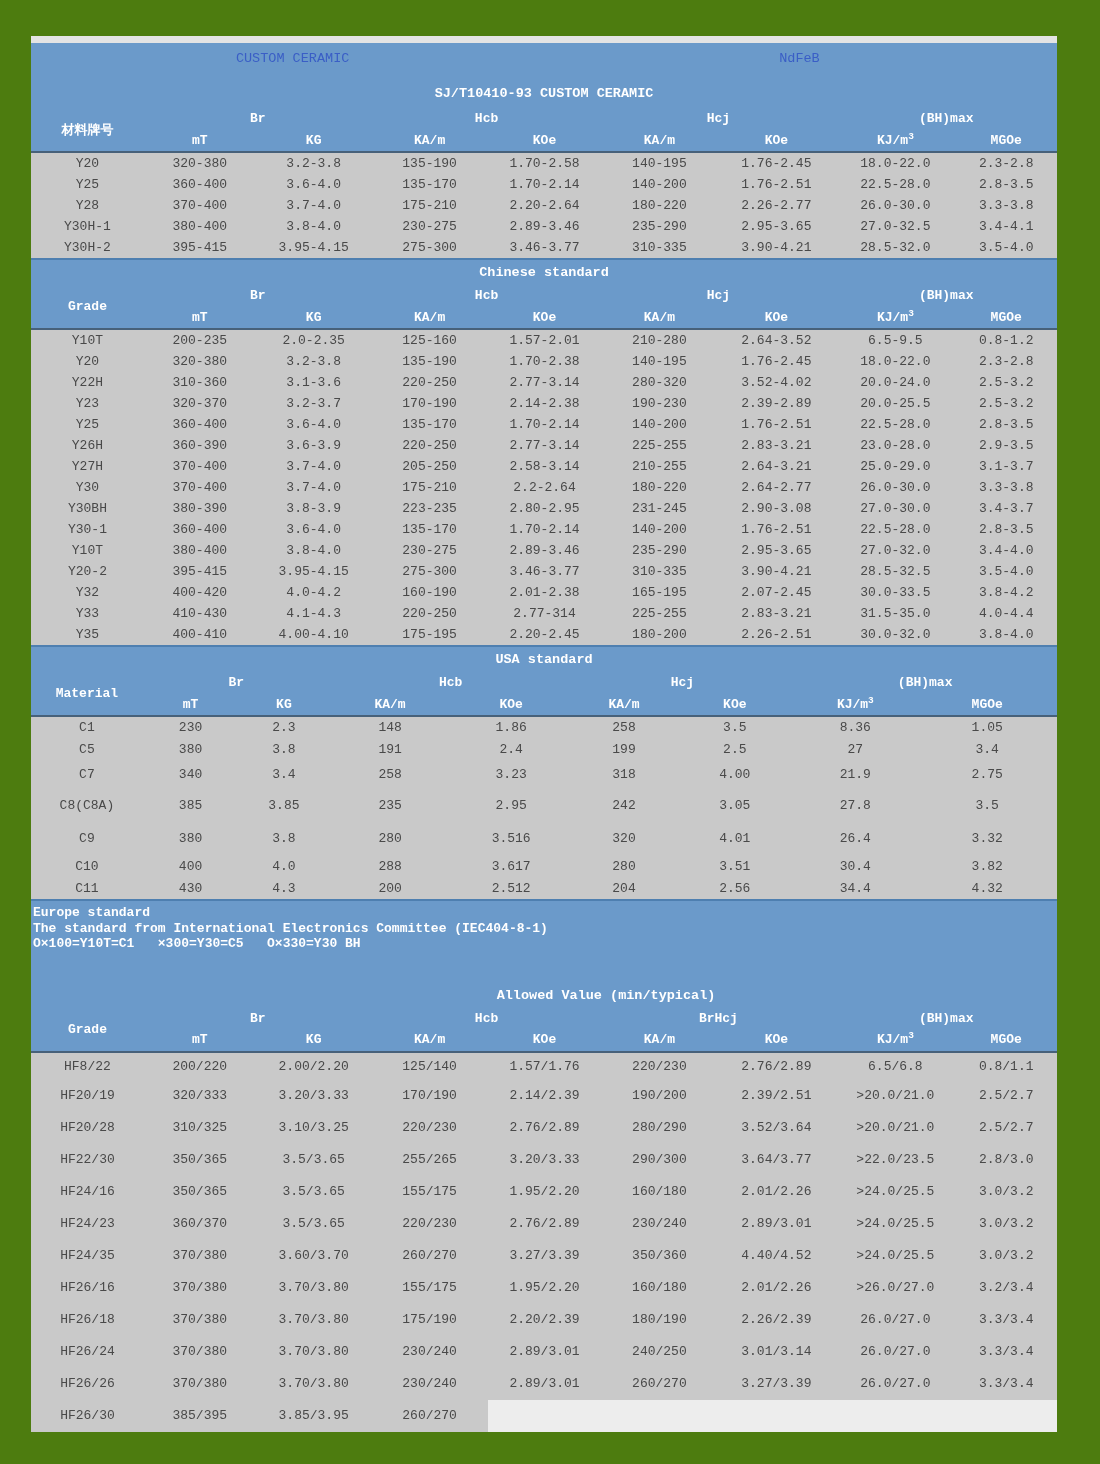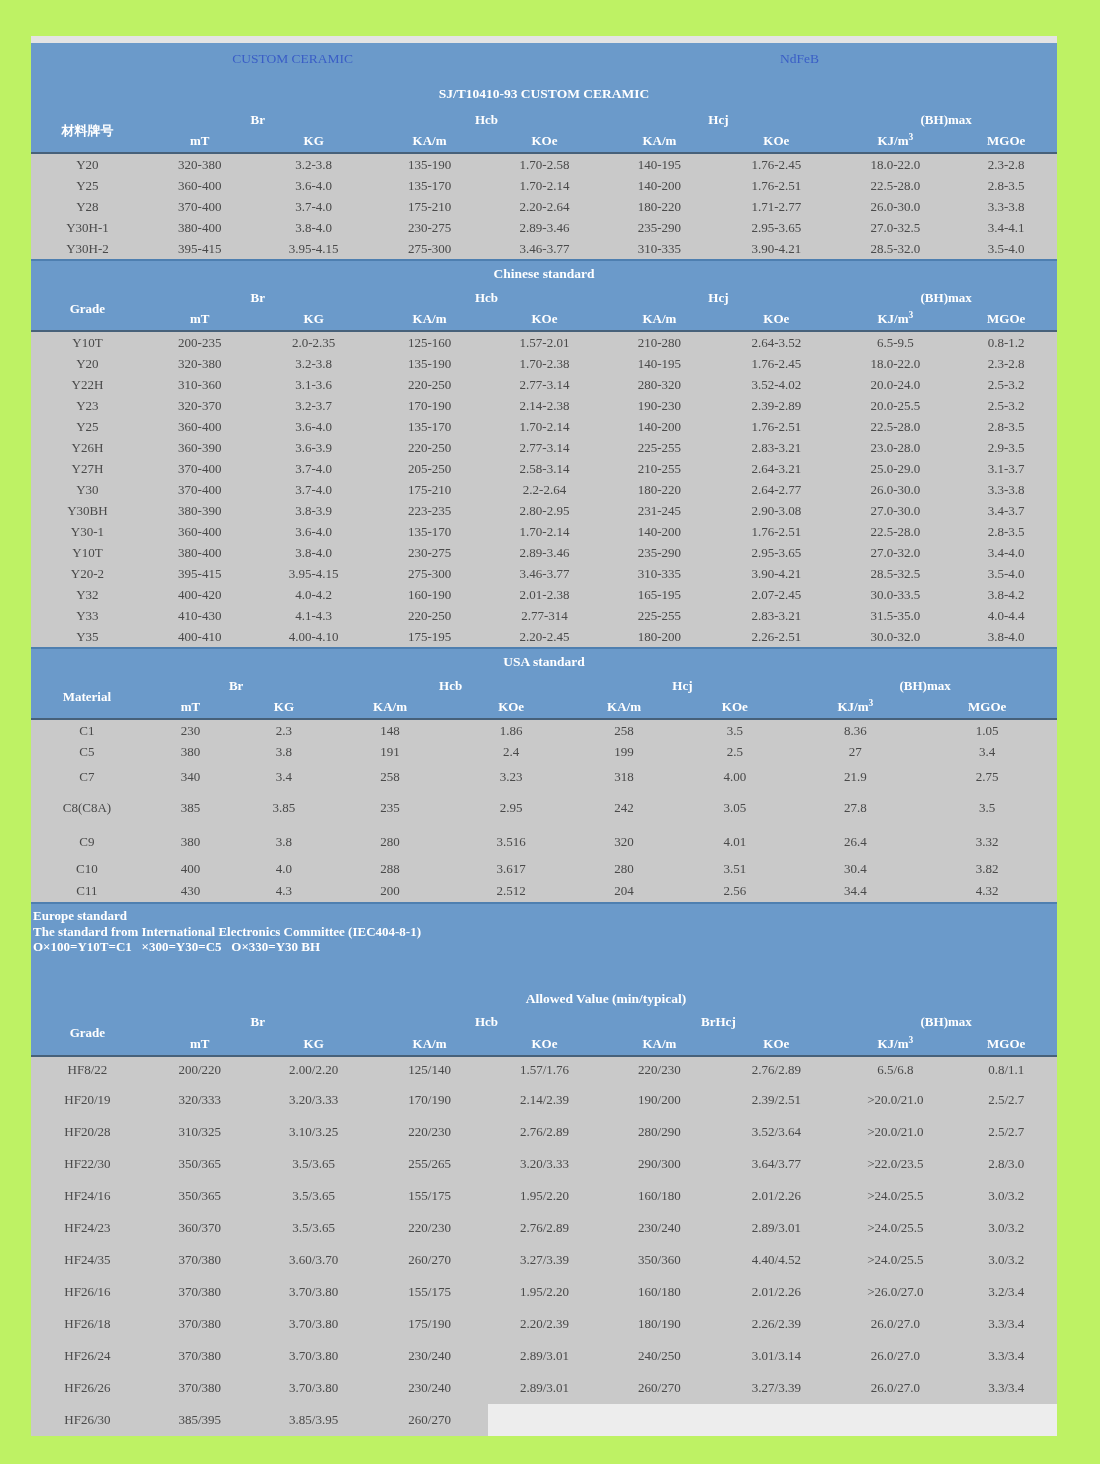--- a/index.html
+++ b/index.html
@@ -1,17 +1,17 @@
 <!DOCTYPE html>
 <html><head>
 <meta charset="utf-8">
 <style>
   html,body{margin:0;padding:0;background:#ffffff;}
-  .page{position:relative;width:1100px;height:1464px;background:#bef264;
-        font-family:Liberation Serif, serif;overflow:hidden;}
+  .page{position:relative;width:1100px;height:1464px;background:#4d7c0f;
+        font-family:Liberation Mono, monospace;overflow:hidden;}
   .top-strip{position:absolute;left:31px;top:36px;width:1026px;height:7px;background:#e4e4e4;}
   .panel{position:absolute;left:31px;top:43px;width:1026px;background:#6b9aca;}
 
   .linkbar{position:relative;height:30px;}
   .nav-link{position:absolute;top:8px;font-size:13.5px;color:#3a5ec6;text-decoration:none;cursor:pointer;}
   .nav-link.left{left:25.5%;transform:translateX(-50%);}
   .nav-link.right{left:74.9%;transform:translateX(-50%);}
 
   .tbl-title{text-align:center;color:#ffffff;font-weight:bold;font-size:13.5px;padding:5px 0;}
   #t1 .tbl-title{padding:13px 0 7px;}
@@ -100,21 +100,21 @@
               <td>22.5-28.0</td>
               <td>2.8-3.5</td>
             </tr>
             <tr>
               <td>Y28</td>
               <td>370-400</td>
               <td>3.7-4.0</td>
               <td>175-210</td>
               <td>2.20-2.64</td>
               <td>180-220</td>
-              <td>1.71-2.77</td>
+              <td>2.26-2.77</td>
               <td>26.0-30.0</td>
               <td>3.3-3.8</td>
             </tr>
             <tr>
               <td>Y30H-1</td>
               <td>380-400</td>
               <td>3.8-4.0</td>
               <td>230-275</td>
               <td>2.89-3.46</td>
               <td>235-290</td>

